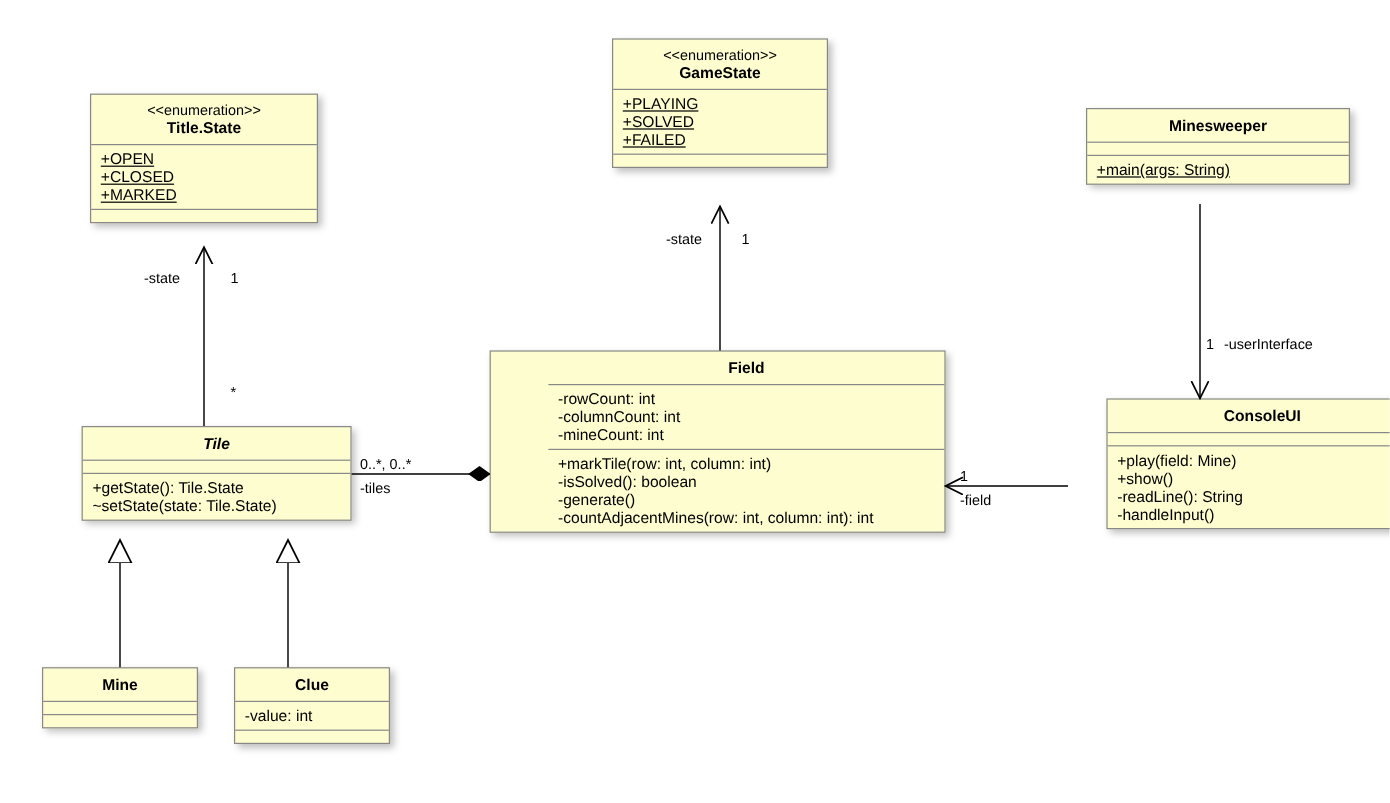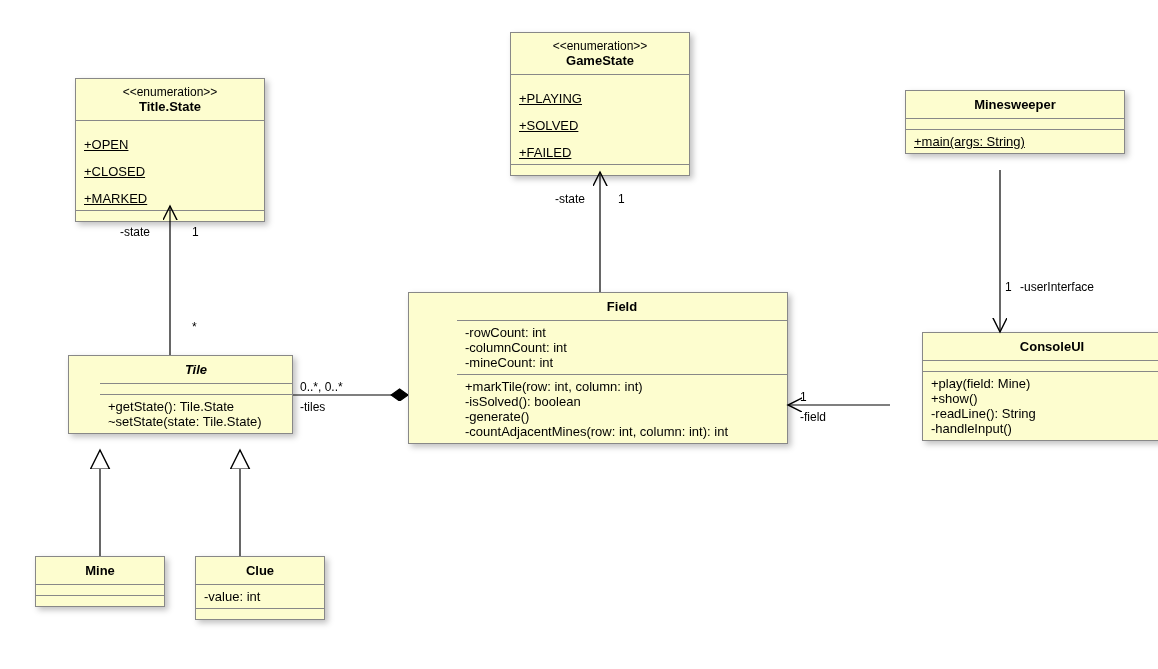--- a/index.html
+++ b/index.html
@@ -25,21 +25,21 @@
   }
   .section:first-child { border-top: none; }
   .section.empty { min-height: 6px; padding: 2px 8px; }
   .title-section {
     text-align: center;
     padding: 6px 8px;
   }
   .stereotype { font-size: 12px; }
   .class-name { font-weight: bold; }
   .class-name.abstract { font-style: italic; }
-  .enum-val { text-decoration: underline; margin-top: 12px; }
+  .enum-val { text-decoration: underline; }
   .method { text-decoration: underline; }
 
   svg.connectors {
     position: absolute;
     left: 0; top: 0;
     width: 1158px; height: 669px;
     pointer-events: none;
   }
   .label {
     position: absolute;
@@ -79,21 +79,21 @@
 <div class="class-box" style="left:905px; top:90px; width:220px;">
   <div class="section title-section">
     <div class="class-name">Minesweeper</div>
   </div>
   <div class="section empty"></div>
   <div class="section">
     <div class="method">+main(args: String)</div>
   </div>
 </div>
 
-<div class="class-box" style="left:68px; top:355px; width:225px;padding-left:31px;">
+<div class="class-box" style="left:68px; top:355px; width:225px;">
   <div class="section title-section">
     <div class="class-name abstract">Tile</div>
   </div>
   <div class="section empty"></div>
   <div class="section">
     <div>+getState(): Tile.State</div>
     <div>~setState(state: Tile.State)</div>
   </div>
 </div>
 

